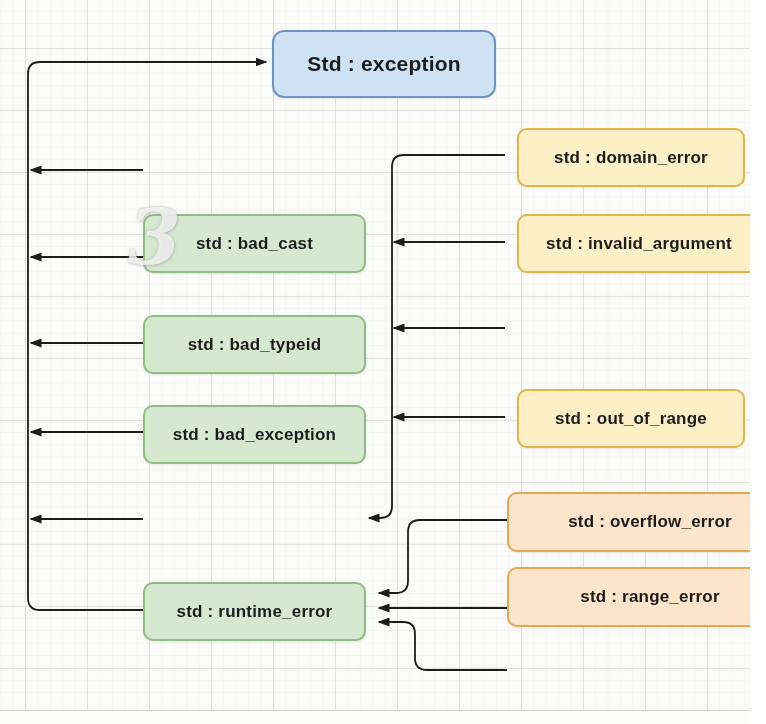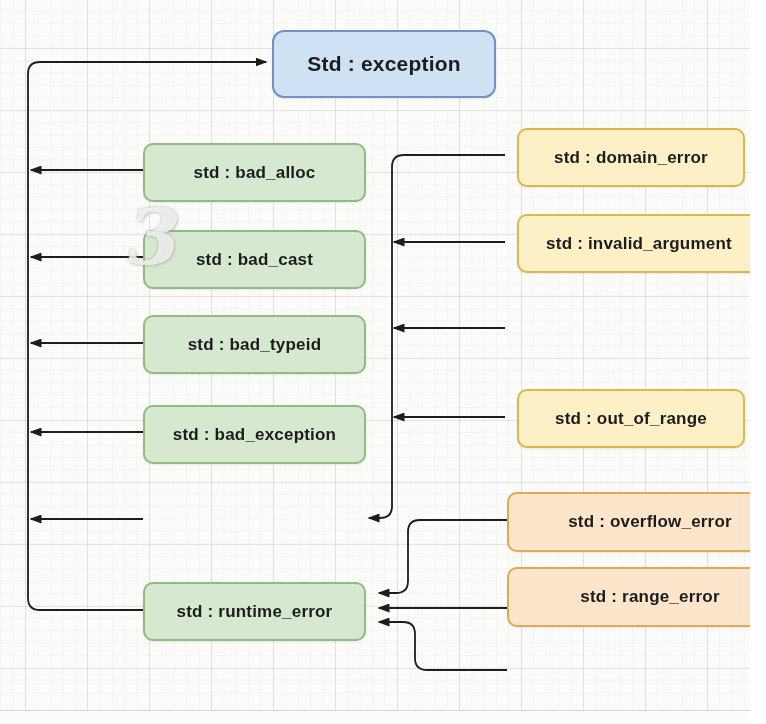--- a/index.html
+++ b/index.html
@@ -80,22 +80,21 @@
     <path d="M505,328 H394" marker-end="url(#arr)"></path>
     <path d="M505,417 H394" marker-end="url(#arr)"></path>
 
     <path d="M507,520 H420 Q408,520 408,532 V581 Q408,593 396,593 H379" marker-end="url(#arr)"></path>
     <path d="M508,608 H379" marker-end="url(#arr)"></path>
     <path d="M507,670 H427 Q415,670 415,658 V634 Q415,622 403,622 H379" marker-end="url(#arr)"></path>
   </svg>
 
   <div class="node root">Std : exception</div>
 
-  <div class="node green" style="top:143px">std : bad_alloc</div>
-  <div class="node green" style="top:230px">std : bad_cast</div>
+  <div class="node green" style="top:214px">std : bad_cast</div>
   <div class="node green" style="top:315px">std : bad_typeid</div>
   <div class="node green" style="top:405px">std : bad_exception</div>
   <div class="node green" style="top:582px">std : runtime_error</div>
 
   <div class="node yellow" style="top:128px">std : domain_error</div>
   <div class="node yellow" style="top:214px;width:240px">std : invalid_argument</div>
   <div class="node yellow" style="top:389px">std : out_of_range</div>
 
   <div class="node orange" style="top:492px">std : overflow_error</div>
   <div class="node orange" style="top:567px">std : range_error</div>

